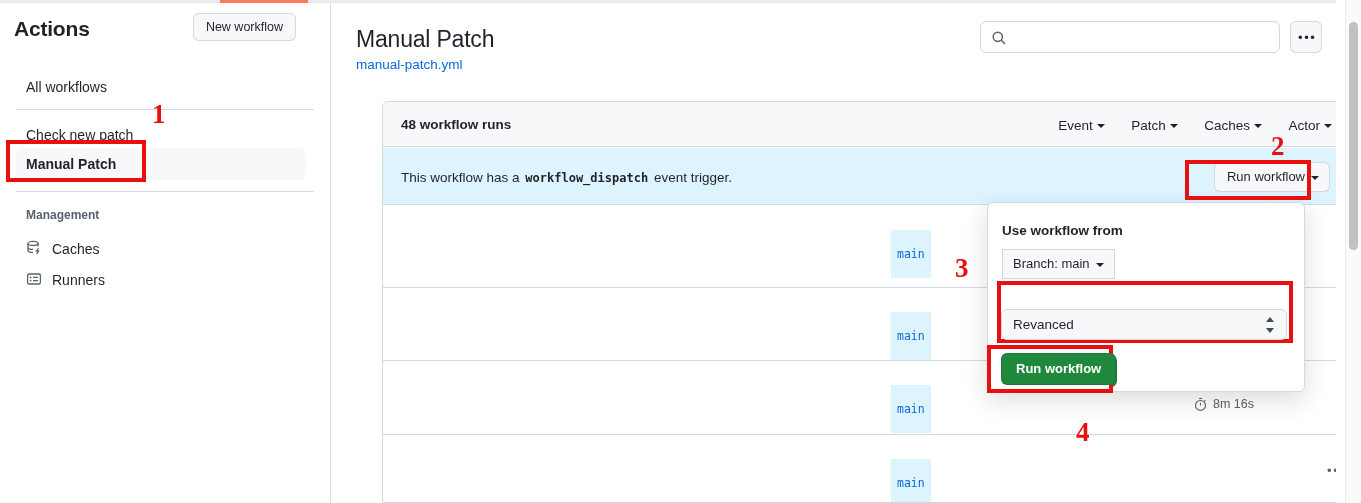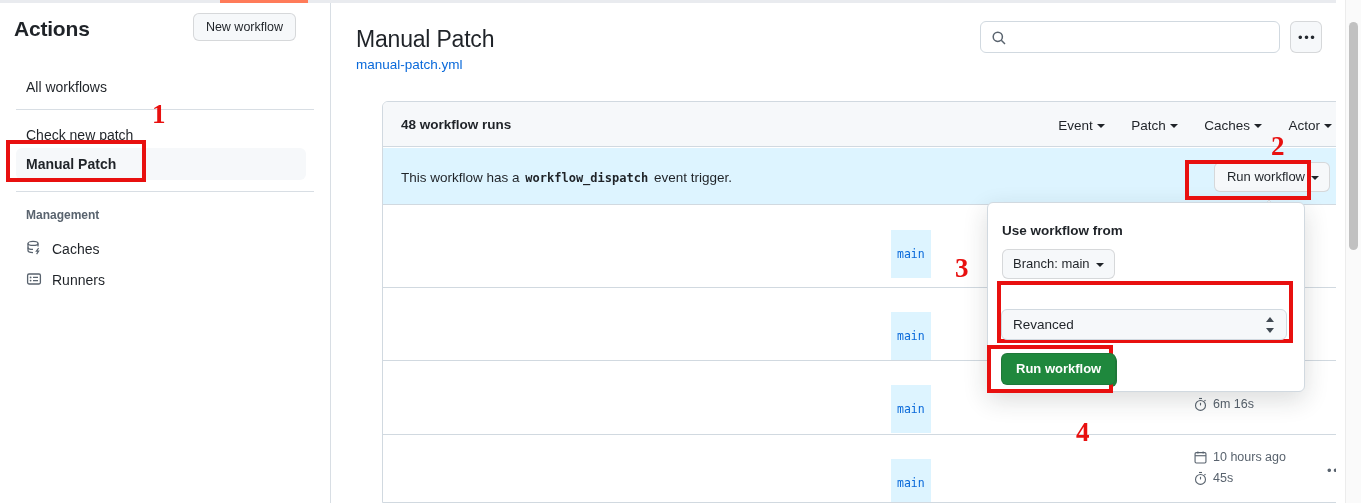--- a/index.html
+++ b/index.html
@@ -86,21 +86,21 @@
   .run-row .meta .line .ic { position:absolute; left:0; top:3px; width:15px; height:15px; color:#59636e; }
   .run-row .rowdots { position:absolute; left:944px; top:28px; color:#59636e; font-size:13px; letter-spacing:1.6px; cursor:pointer; }
   .row-sep { position:absolute; left:0; width:963px; height:1px; background:#d1d9e0; }
 
   
   .popover { position:absolute; left:987px; top:202px; width:318px; height:190px;
     background:#fff; border:1px solid #d1d9e0; border-radius:6px; box-shadow:0 8px 24px rgba(31,35,40,0.16); }
   .pop-caret { position:absolute; left:1262px; top:195px; width:14px; height:8px; }
   .pop-label { position:absolute; left:14px; top:18px; font-size:13.5px; font-weight:600; color:#1f2328; line-height:20px; }
   .branch-btn { position:absolute; left:14px; top:46px; padding:5px 10px; background:#f6f8fa;
-    border:1px solid rgba(31,35,40,0.15); border-radius:6px; font-size:13px; color:#1f2328; line-height:18px; cursor:pointer; }
+    border:1px solid rgba(31,35,40,0.15); border-radius:0; font-size:13px; color:#1f2328; line-height:18px; cursor:pointer; }
   .branch-btn .car { display:inline-block; margin-left:6px; border-left:4px solid transparent; border-right:4px solid transparent;
     border-top:4px solid #1f2328; vertical-align:middle; }
   .input-label { position:absolute; left:14px; top:84px; font-family:"DejaVu Sans Mono", monospace;
     font-size:12.5px; font-weight:700; color:#1f2328; line-height:18px; }
   .input-label .req { color:#cf222e; font-weight:700; }
   .sel-box { position:absolute; left:14px; top:108px; width:288px; height:32px; background:#f6f8fa;
     border:1px solid #d1d9e0; border-radius:6px; }
   .sel-box .val { position:absolute; left:11px; top:6px; font-size:13.5px; color:#1f2328; line-height:20px; }
   .sel-box .arrows { position:absolute; right:11px; top:7px; width:10px; height:18px; color:#424a53; }
   .green-btn { position:absolute; left:14px; top:152px; padding:5px 14px; background:#1f883d; border:1px solid rgba(31,35,40,0.15);
@@ -229,51 +229,28 @@
         <div class="meta">
           <div class="line" style="margin-top:21px">
             <span class="ic">
               <svg width="15" height="15" viewBox="0 0 16 16" fill="none" stroke="#59636e" stroke-width="1.2">
                 <circle cx="8" cy="9" r="5.3"></circle>
                   <path d="M8 9V6.2"></path>
                   <path d="M6.4 1.6h3.2"></path>
                   <path d="M12.2 4.4l1.1-1.1"></path>
               </svg>
             </span>
-            <span>6m 16s</span>
+            <span>8m 16s</span>
           </div>
         </div>
       </div>
       <div class="row-sep" style="top:332px"></div>
 
       <div class="run-row" style="top:333px">
         <span class="branch">main</span>
-        <div class="meta">
-          <div class="line">
-            <span class="ic">
-              <svg width="15" height="15" viewBox="0 0 16 16" fill="none" stroke="#59636e" stroke-width="1.2">
-                <rect x="2.2" y="2.8" width="11.6" height="11" rx="1.3"></rect>
-                  <path d="M2.2 6.1h11.6"></path>
-                  <path d="M5.2 1.6v2.2M10.8 1.6v2.2"></path>
-              </svg>
-            </span>
-            <span>10 hours ago</span>
-          </div>
-          <div class="line">
-            <span class="ic">
-              <svg width="15" height="15" viewBox="0 0 16 16" fill="none" stroke="#59636e" stroke-width="1.2">
-                <circle cx="8" cy="9" r="5.3"></circle>
-                  <path d="M8 9V6.2"></path>
-                  <path d="M6.4 1.6h3.2"></path>
-                  <path d="M12.2 4.4l1.1-1.1"></path>
-              </svg>
-            </span>
-            <span>45s</span>
-          </div>
-        </div>
         <span class="rowdots">•••</span>
       </div>
     </div>
   </div>
 
   <div class="pop-caret">
     <svg width="14" height="9" viewBox="0 0 14 9">
         <path d="M7 0 L14 9 L0 9 Z" fill="#fff" stroke="#d1d9e0" stroke-width="1"></path>
         <path d="M1.5 8.4 H12.5" stroke="#fff" stroke-width="2"></path>
       </svg>

